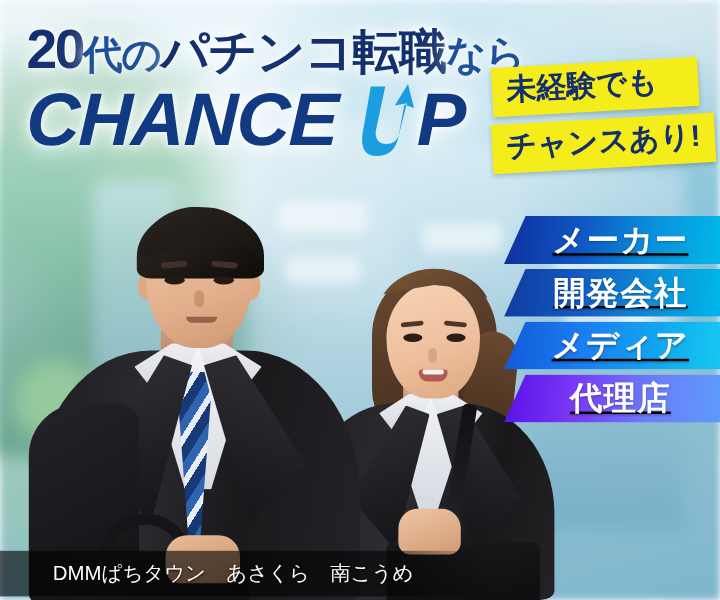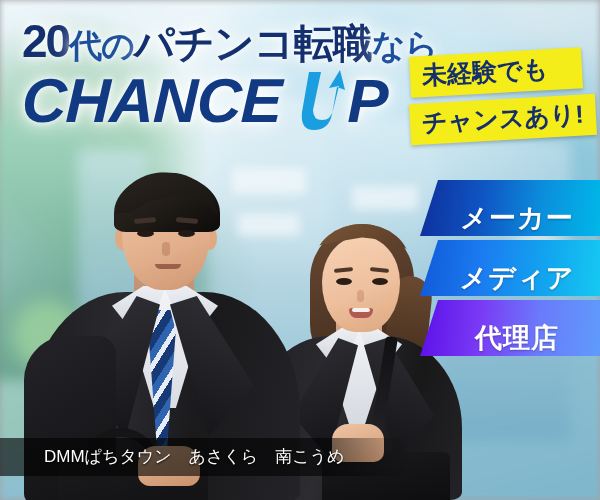--- a/index.html
+++ b/index.html
@@ -4,21 +4,21 @@
 <style>
   * { margin:0; padding:0; box-sizing:border-box; }
   html, body { width:600px; height:500px; }
   body {
     font-family:"Liberation Sans","DejaVu Sans",sans-serif;
     background:#0b2340; overflow:hidden;
   }
 
   .banner {
     position:relative; width:600px; height:500px; overflow:hidden;
-    background:#a3a3a3;
+    background:#ffffff;
   }
 
   
   .photo { position:absolute; inset:0; overflow:hidden; }
   .bg-base {
     position:absolute; inset:0;
     background:
       radial-gradient(circle at 12% 30%, rgba(120,190,140,.55) 0 70px, rgba(120,190,140,0) 140px),
       radial-gradient(circle at 22% 58%, rgba(90,150,120,.45) 0 60px, rgba(90,150,120,0) 130px),
       radial-gradient(circle at 5% 75%, rgba(150,200,160,.5) 0 55px, rgba(150,200,160,0) 120px),
@@ -230,39 +230,40 @@
     background:#f5ed1a; color:#142e6e; font-weight:bold;
     font-size:25px; line-height:1; padding:7px 12px 9px 12px;
     white-space:nowrap; box-shadow:0 2px 4px rgba(0,0,0,.22);
   }
   .badge-row.r1 { transform:rotate(-3.2deg); margin-right:14px; }
   .badge-row.r2 { transform:rotate(-3.2deg); margin-top:6px; }
 
   
   .bars { position:absolute; left:420px; top:180px; width:180px; z-index:34; }
   .bar {
-    position:relative; height:56px; margin-bottom:4px;
-    display:flex; align-items:flex-end; justify-content:center;
+    position:relative; height:40px; margin-bottom:4px;
+    display:flex; align-items:center; justify-content:center;
     clip-path:polygon(18px 0,100% 0,100% 100%,0 100%);
     box-shadow:0 1px 3px rgba(0,0,0,.25);
+    text-decoration:underline;
   }
   .bar span {
     color:#fff; font-weight:bold; font-size:27px; letter-spacing:1px;
     text-shadow:0 1px 2px rgba(0,0,0,.28); white-space:nowrap;
     padding-left:14px;
   }
   .bar.b-maker { background:linear-gradient(95deg,#0e2f9c 0%,#0f57c4 36%,#0b8fdc 68%,#00b7e8 100%); }
   .bar.b-hall  { background:linear-gradient(95deg,#2209c9 0%,#2a37d8 38%,#2f6ff0 72%,#2f8df8 100%); }
   .bar.b-dev   { background:linear-gradient(95deg,#103a9e 0%,#1359c2 34%,#0e8fd8 70%,#00b6ea 100%); }
   .bar.b-agent { background:linear-gradient(95deg,#5b0fe8 0%,#7a3bf5 34%,#6a7bfb 66%,#5f9bfb 100%); }
   .bar.b-media { background:linear-gradient(95deg,#1059d8 0%,#1b7bf0 34%,#12a5ef 70%,#16c8f2 100%); }
 
   
   .caption {
-    position:absolute; left:0; bottom:24px; width:410px; z-index:36;
+    position:absolute; left:0; bottom:3px; width:410px; z-index:36;
     background:linear-gradient(90deg,rgba(0,0,0,.62) 0%,rgba(0,0,0,.58) 78%,rgba(0,0,0,0) 100%);
     padding:7px 0 8px 44px;
   }
   .caption span {
     color:#fff; font-size:17px; white-space:nowrap;
     text-shadow:0 1px 2px rgba(0,0,0,.9);
     font-family:"Liberation Sans","DejaVu Sans",sans-serif;
   }
 </style>
 </head>
@@ -357,20 +358,23 @@
 
   <div class="badge">
     <div class="badge-row r1">未経験でも</div>
     <div class="badge-row r2">チャンスあり!</div>
   </div>
 
   <div class="bars">
     <div class="bar b-maker">
       <span>メーカー</span>
     </div>
+    <div class="bar b-dev">
+      <span>開発会社</span>
+    </div>
     <div class="bar b-media">
       <span>メディア</span>
     </div>
     <div class="bar b-agent">
       <span>代理店</span>
     </div>
   </div>
 
   <div class="caption">
     <span>DMMぱちタウン　あさくら　南こうめ</span>

